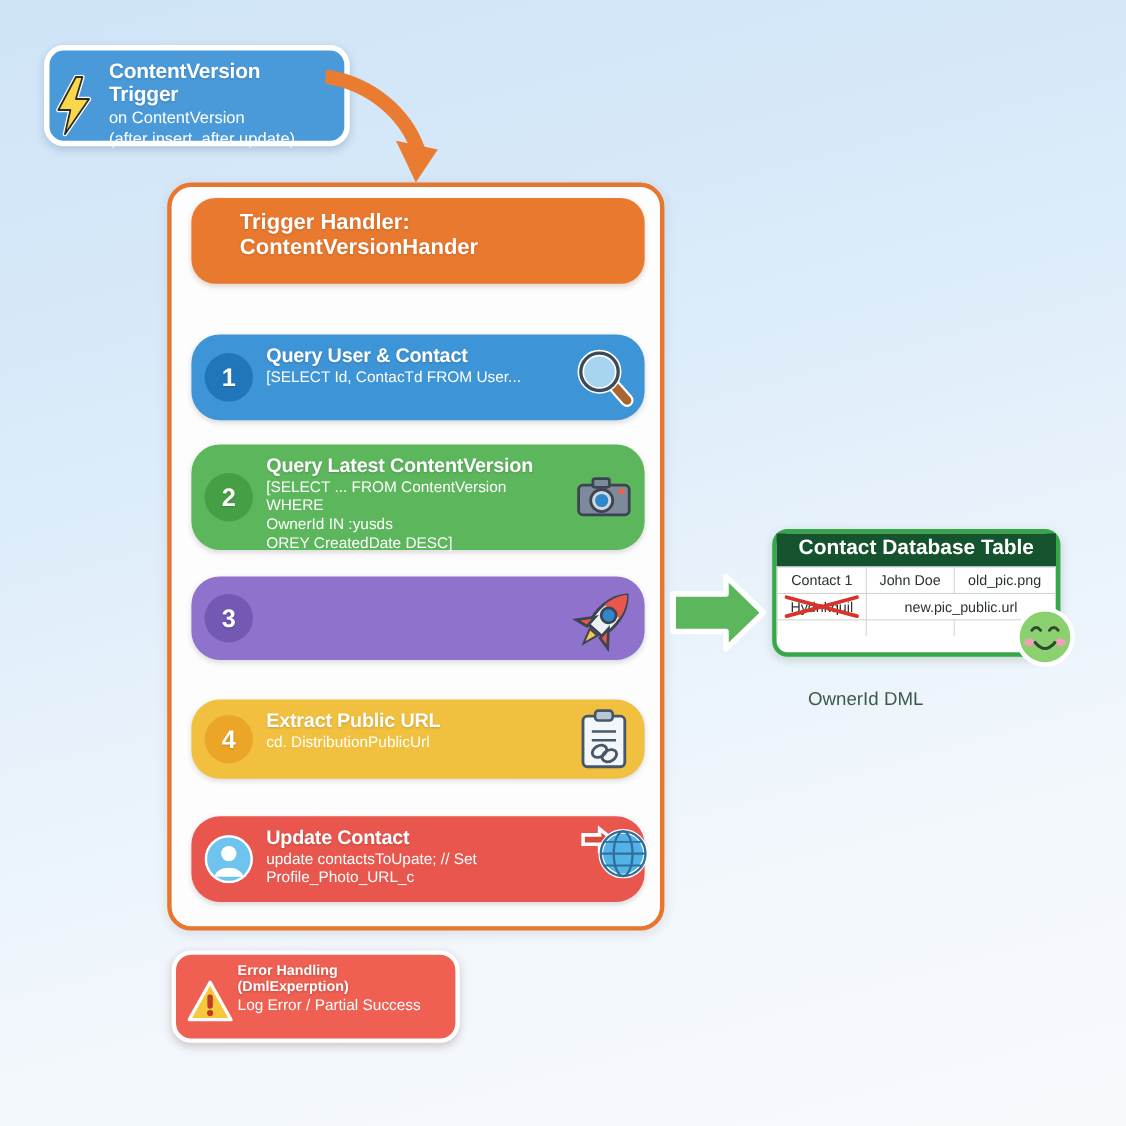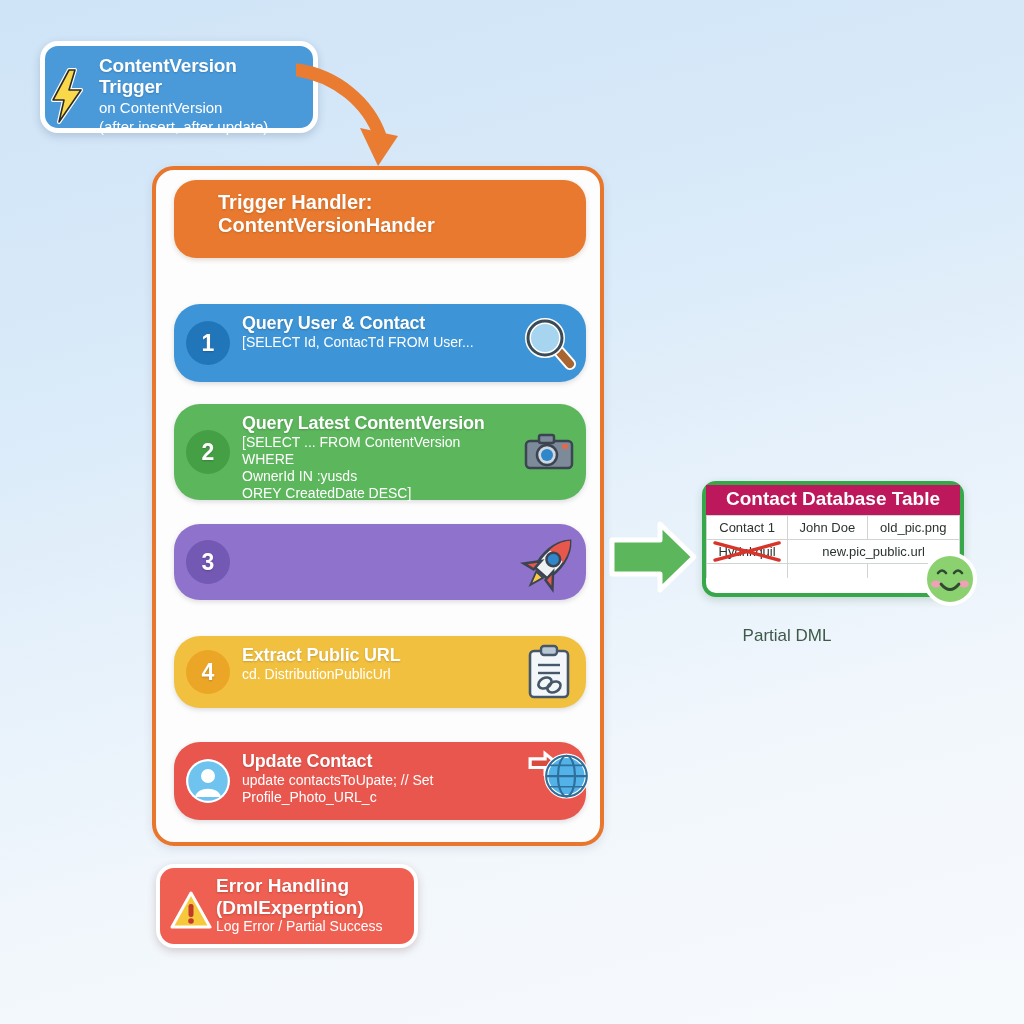--- a/index.html
+++ b/index.html
@@ -131,21 +131,21 @@
     left: 156px; top: 864px;
     width: 262px; height: 84px;
     background: #ef5f52;
     border: 4px solid #ffffff;
     border-radius: 18px;
     box-shadow: 0 3px 8px rgba(90,40,35,.22);
     padding: 7px 10px 7px 56px;
     color: #ffffff;
   }
   .error-title {
-    font-size: 19px; font-weight: bold; line-height: 1.14;
+    font-size: 13px; font-weight: bold; line-height: 1.14;
     text-shadow: 0 1px 2px rgba(90,30,25,.3);
   }
   .error-sub { font-size: 14px; line-height: 1.25; }
   .warn-icon { position: absolute; left: 10px; top: 22px; width: 42px; height: 40px; }
 
   
   .flow-arrow-2 {
     position: absolute;
     left: 608px; top: 518px;
     width: 90px; height: 78px;
@@ -156,21 +156,21 @@
     position: absolute;
     left: 702px; top: 481px;
     width: 262px; height: 116px;
     background: #ffffff;
     border: 4px solid #37a84a;
     border-radius: 14px;
     box-shadow: 0 3px 9px rgba(40,90,55,.2);
     overflow: visible;
   }
   .db-title {
-    background: #be185d;
+    background: #14532d;
     color: #ffffff;
     font-size: 19px; font-weight: bold;
     text-align: center;
     padding: 3px 0 5px;
     line-height: 1.18;
   }
   .db-table { width: 100%; border-collapse: collapse; }
   .db-table td {
     border: 1px solid #cfd6d2;
     font-size: 13px;
@@ -351,13 +351,13 @@
   <svg class="smiley" viewBox="0 0 56 56">
     <circle cx="28" cy="28" r="25" fill="#8bd170" stroke="#ffffff" stroke-width="4"></circle>
     <path d="M16 22 Q20 17, 24 22" fill="none" stroke="#2f4a30" stroke-width="2.6" stroke-linecap="round"></path>
     <path d="M32 22 Q36 17, 40 22" fill="none" stroke="#2f4a30" stroke-width="2.6" stroke-linecap="round"></path>
     <ellipse cx="14" cy="33" rx="5" ry="3.5" fill="#f2a0b8"></ellipse>
     <ellipse cx="42" cy="33" rx="5" ry="3.5" fill="#f2a0b8"></ellipse>
     <path d="M19 33 Q28 44, 37 33" fill="none" stroke="#2f4a30" stroke-width="2.8" stroke-linecap="round"></path>
   </svg>
 </div>
 
-<div class="db-caption">Partial DML</div>
+<div class="db-caption">OwnerId DML</div>
 
 </body></html>

